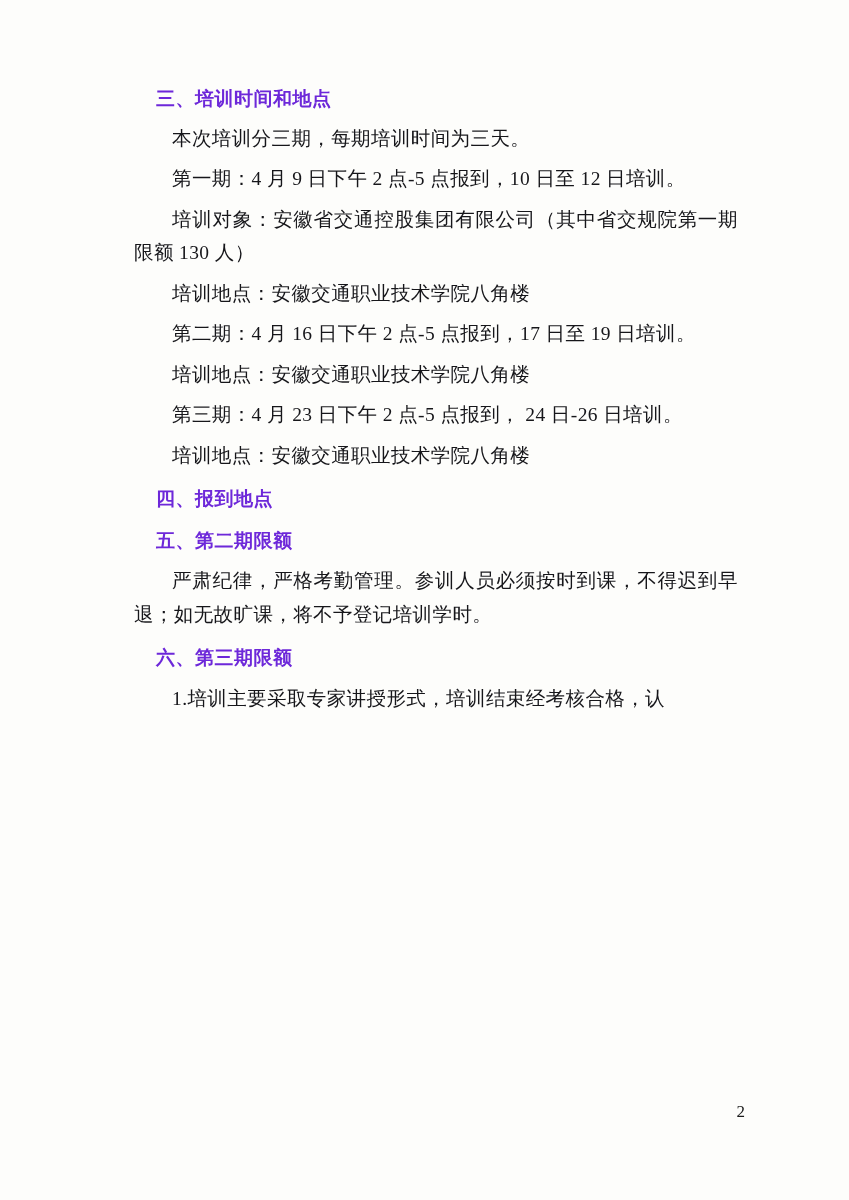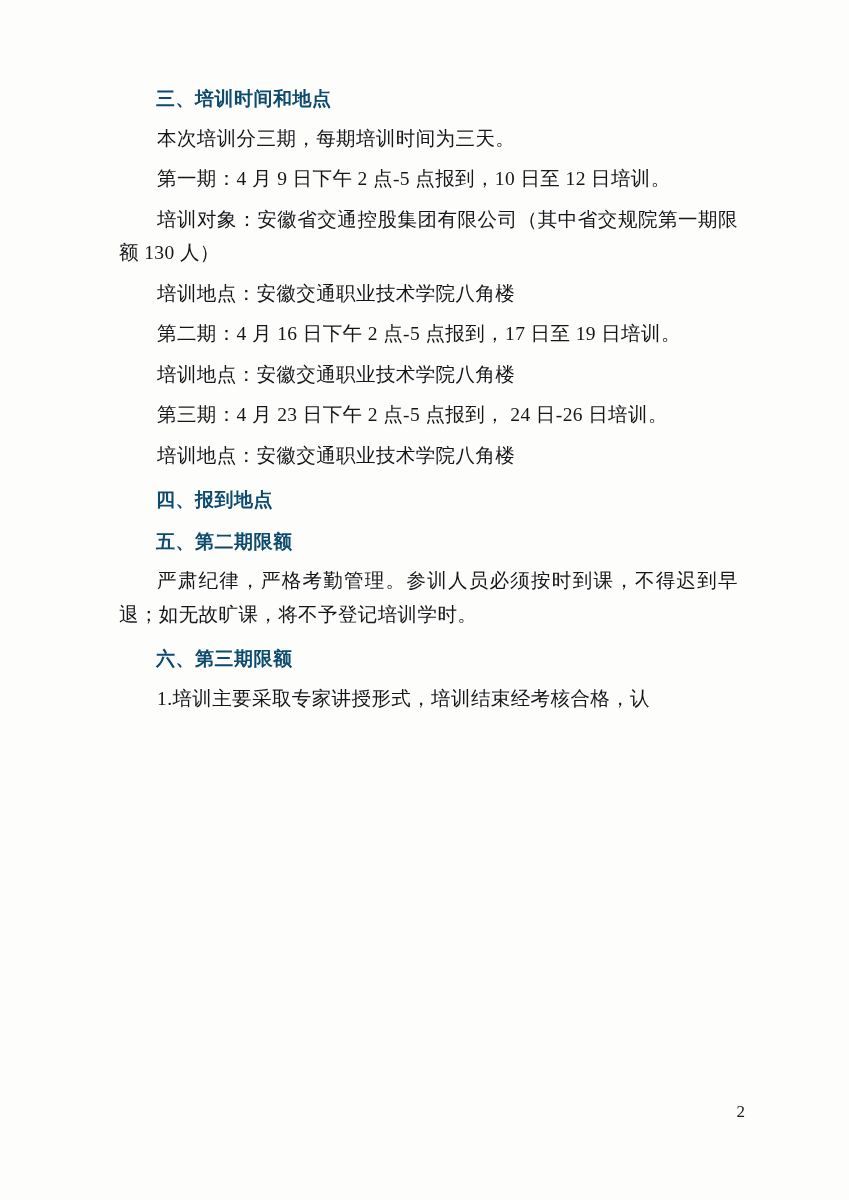--- a/index.html
+++ b/index.html
@@ -26,31 +26,32 @@
   .content {
     position: absolute;
     left: 118px;
     top: 84px;
     width: 620px;
   }
   .heading {
     font-family: "DejaVu Sans", "Liberation Sans", sans-serif;
     font-weight: bold;
     font-size: 19px;
-    color: #0c4a6e;
+    color: #6d28d9;
     margin: 0 0 9px 0;
     padding-left: 38px;
     letter-spacing: 0.5px;
     line-height: 1.5;
   }
   .heading.tight {
     margin-top: 13px;
+    font-family: Liberation Serif, serif;
   }
   p.para {
-    margin: 0 0 7px 1px;
+    margin: 0 0 7px 16px;
     font-size: 19.5px;
     line-height: 1.72;
     text-align: justify;
     text-justify: inter-ideograph;
     letter-spacing: 0.4px;
     color: #16161a;
     font-family: "Liberation Serif", "DejaVu Serif", serif;
   }
   p.indent {
     text-indent: 38px;

